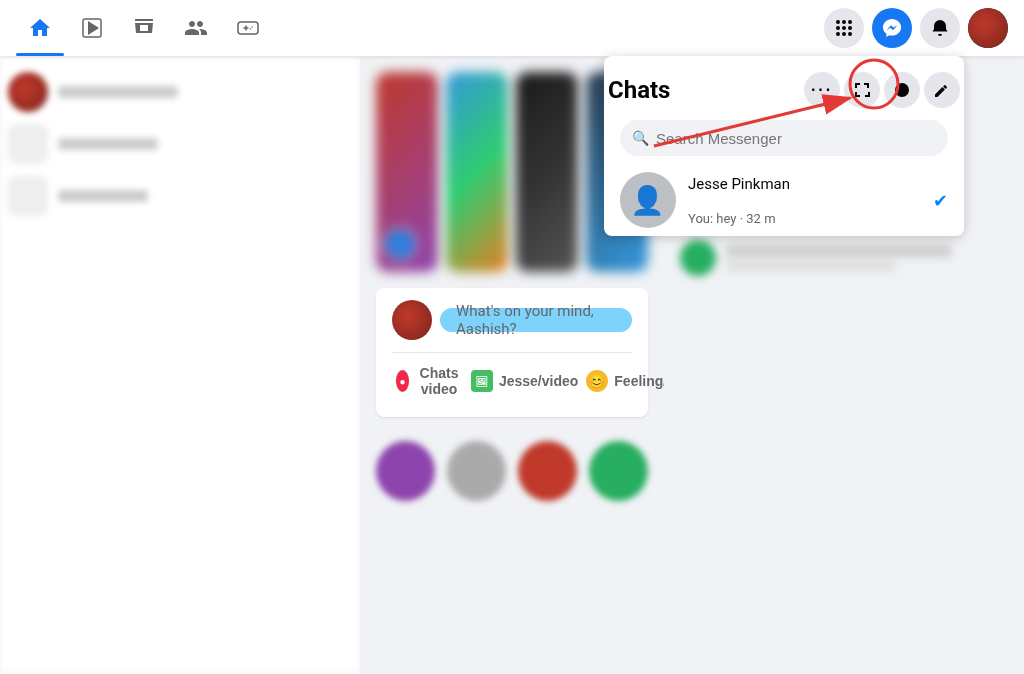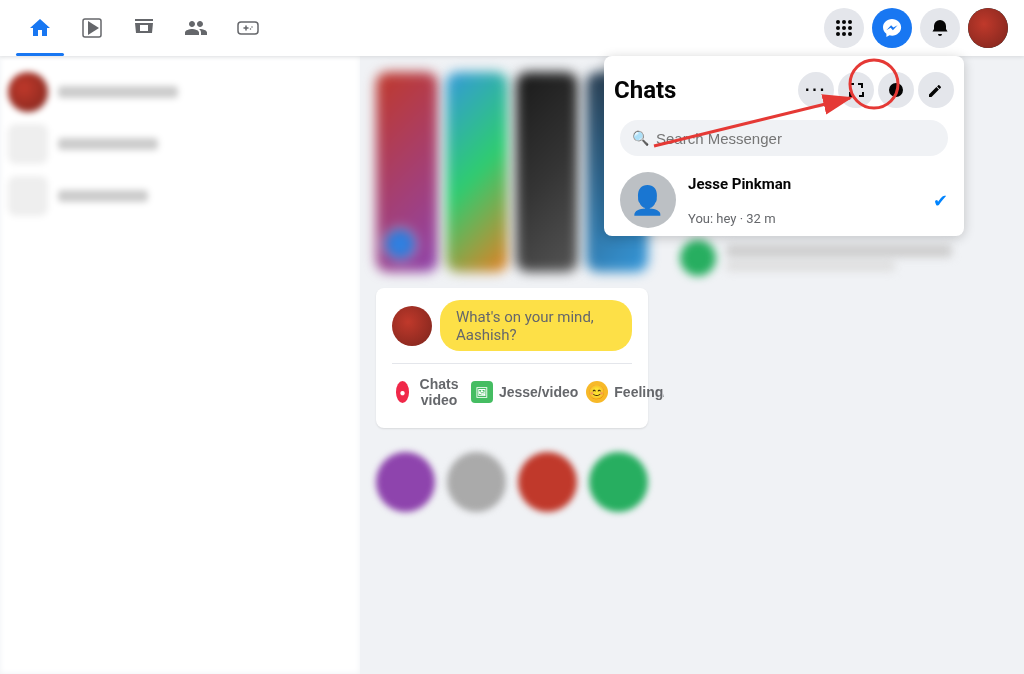--- a/index.html
+++ b/index.html
@@ -153,23 +153,23 @@
     }
     .user-avatar-small {
       width: 40px;
       height: 40px;
       border-radius: 50%;
       background: radial-gradient(circle at 40% 40%, #c0392b, #7b241c);
       flex-shrink: 0;
     }
     .post-input-fake {
       flex: 1;
-      height: 51px;
+      height: 24px;
       border-radius: 20px;
-      background: #fde047;
+      background: #7dd3fc;
       display: flex;
       align-items: center;
       padding: 0 16px;
       color: #65676b;
       font-size: 15px;
       cursor: pointer;
     }
     .create-post-actions {
       display: flex;
       gap: 0;
@@ -285,21 +285,21 @@
       background: #fff;
       border-radius: 8px;
       box-shadow: 0 2px 12px rgba(0,0,0,0.2);
       z-index: 200;
       overflow: hidden;
     }
     .chats-panel-header {
       display: flex;
       align-items: center;
       justify-content: space-between;
-      padding: 16px 10px 8px;
+      padding: 16px 4px 8px;
     }
     .chats-title {
       font-size: 24px;
       font-weight: 700;
       color: #050505;
     }
     .chats-header-icons {
       display: flex;
       gap: 4px;
       align-items: center;
@@ -372,21 +372,21 @@
     }
     .avatar-person-icon {
       font-size: 28px;
       color: #fff;
     }
     .chat-info {
       flex: 1;
     }
     .chat-name {
       font-size: 15px;
-      font-weight: 700;
+      font-weight: 400;
       color: #050505;
     }
     .chat-preview {
       font-size: 13px;
       color: #65676b;
       margin-top: 18px;
     }
     .chat-check-icon {
       color: #0084ff;
       font-size: 18px;

